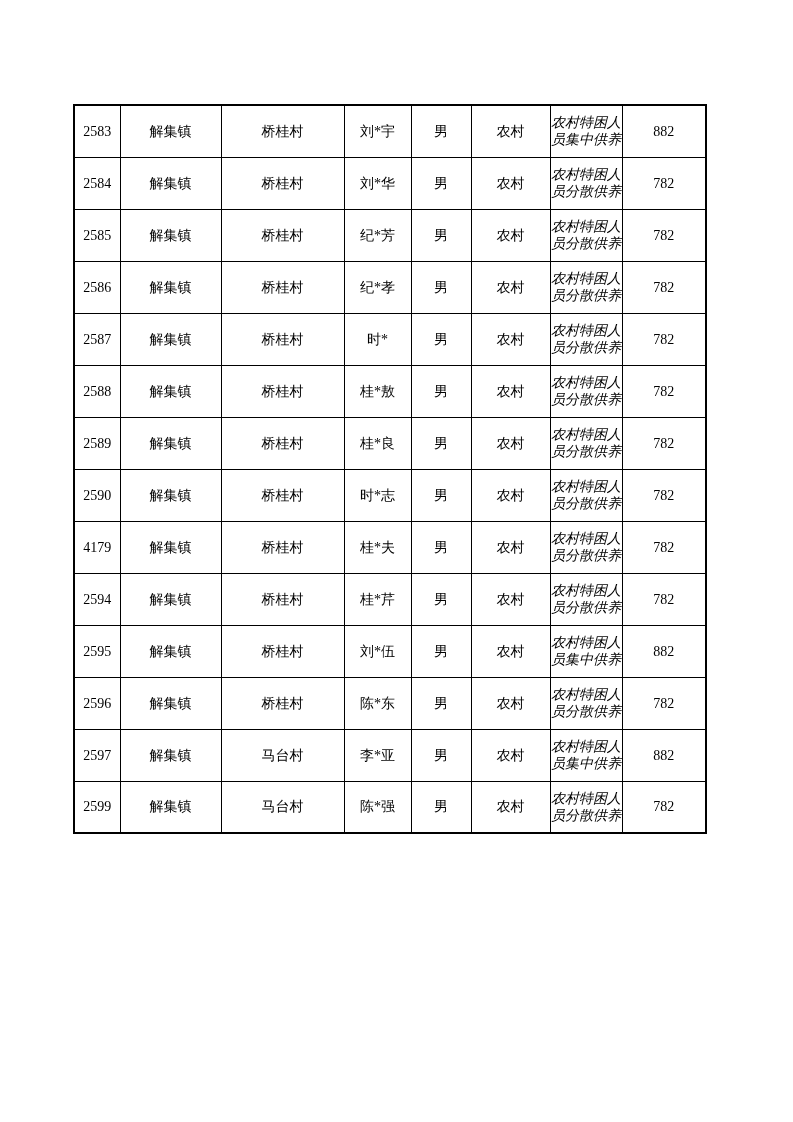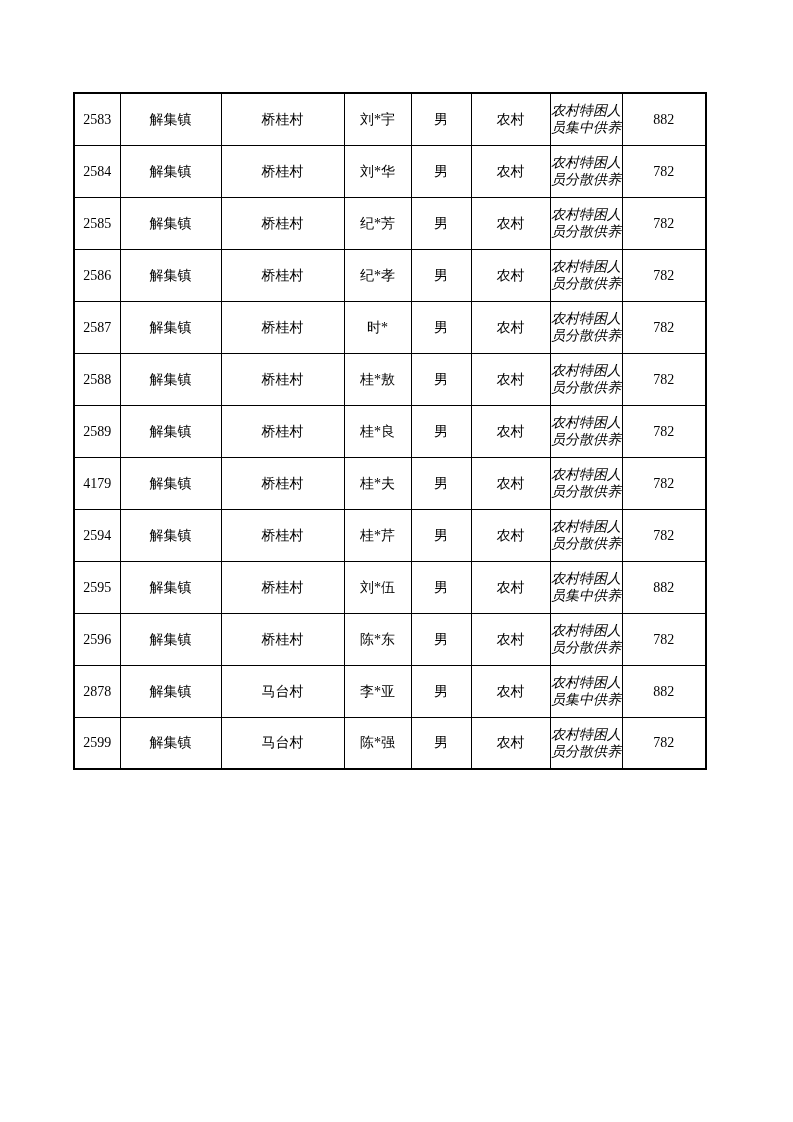--- a/index.html
+++ b/index.html
@@ -12,21 +12,21 @@
     color: #000000;
   }
   .page {
     position: absolute;
     inset: 0;
     background: #ffffff;
   }
   table.data-table {
     position: absolute;
     left: 73px;
-    top: 92px;
+    top: 104px;
     border-collapse: collapse;
     table-layout: fixed;
     border: 2px solid #000000;
   }
   table.data-table td {
     border: 1.5px solid #000000;
     text-align: center;
     vertical-align: middle;
     font-size: 14px;
     padding: 0;
@@ -130,20 +130,30 @@
           <td class="col-id">2589</td>
           <td class="col-town">解集镇</td>
           <td class="col-village">桥桂村</td>
           <td class="col-name">桂*良</td>
           <td class="col-gender">男</td>
           <td class="col-area">农村</td>
           <td class="col-category">农村特困人员分散供养</td>
           <td class="col-amount">782</td>
         </tr>
         <tr>
+          <td class="col-id">2590</td>
+          <td class="col-town">解集镇</td>
+          <td class="col-village">桥桂村</td>
+          <td class="col-name">时*志</td>
+          <td class="col-gender">男</td>
+          <td class="col-area">农村</td>
+          <td class="col-category">农村特困人员分散供养</td>
+          <td class="col-amount">782</td>
+        </tr>
+        <tr>
           <td class="col-id">4179</td>
           <td class="col-town">解集镇</td>
           <td class="col-village">桥桂村</td>
           <td class="col-name">桂*夫</td>
           <td class="col-gender">男</td>
           <td class="col-area">农村</td>
           <td class="col-category">农村特困人员分散供养</td>
           <td class="col-amount">782</td>
         </tr>
         <tr>
@@ -170,21 +180,21 @@
           <td class="col-id">2596</td>
           <td class="col-town">解集镇</td>
           <td class="col-village">桥桂村</td>
           <td class="col-name">陈*东</td>
           <td class="col-gender">男</td>
           <td class="col-area">农村</td>
           <td class="col-category">农村特困人员分散供养</td>
           <td class="col-amount">782</td>
         </tr>
         <tr>
-          <td class="col-id">2878</td>
+          <td class="col-id">2597</td>
           <td class="col-town">解集镇</td>
           <td class="col-village">马台村</td>
           <td class="col-name">李*亚</td>
           <td class="col-gender">男</td>
           <td class="col-area">农村</td>
           <td class="col-category">农村特困人员集中供养</td>
           <td class="col-amount">882</td>
         </tr>
         <tr>
           <td class="col-id">2599</td>

